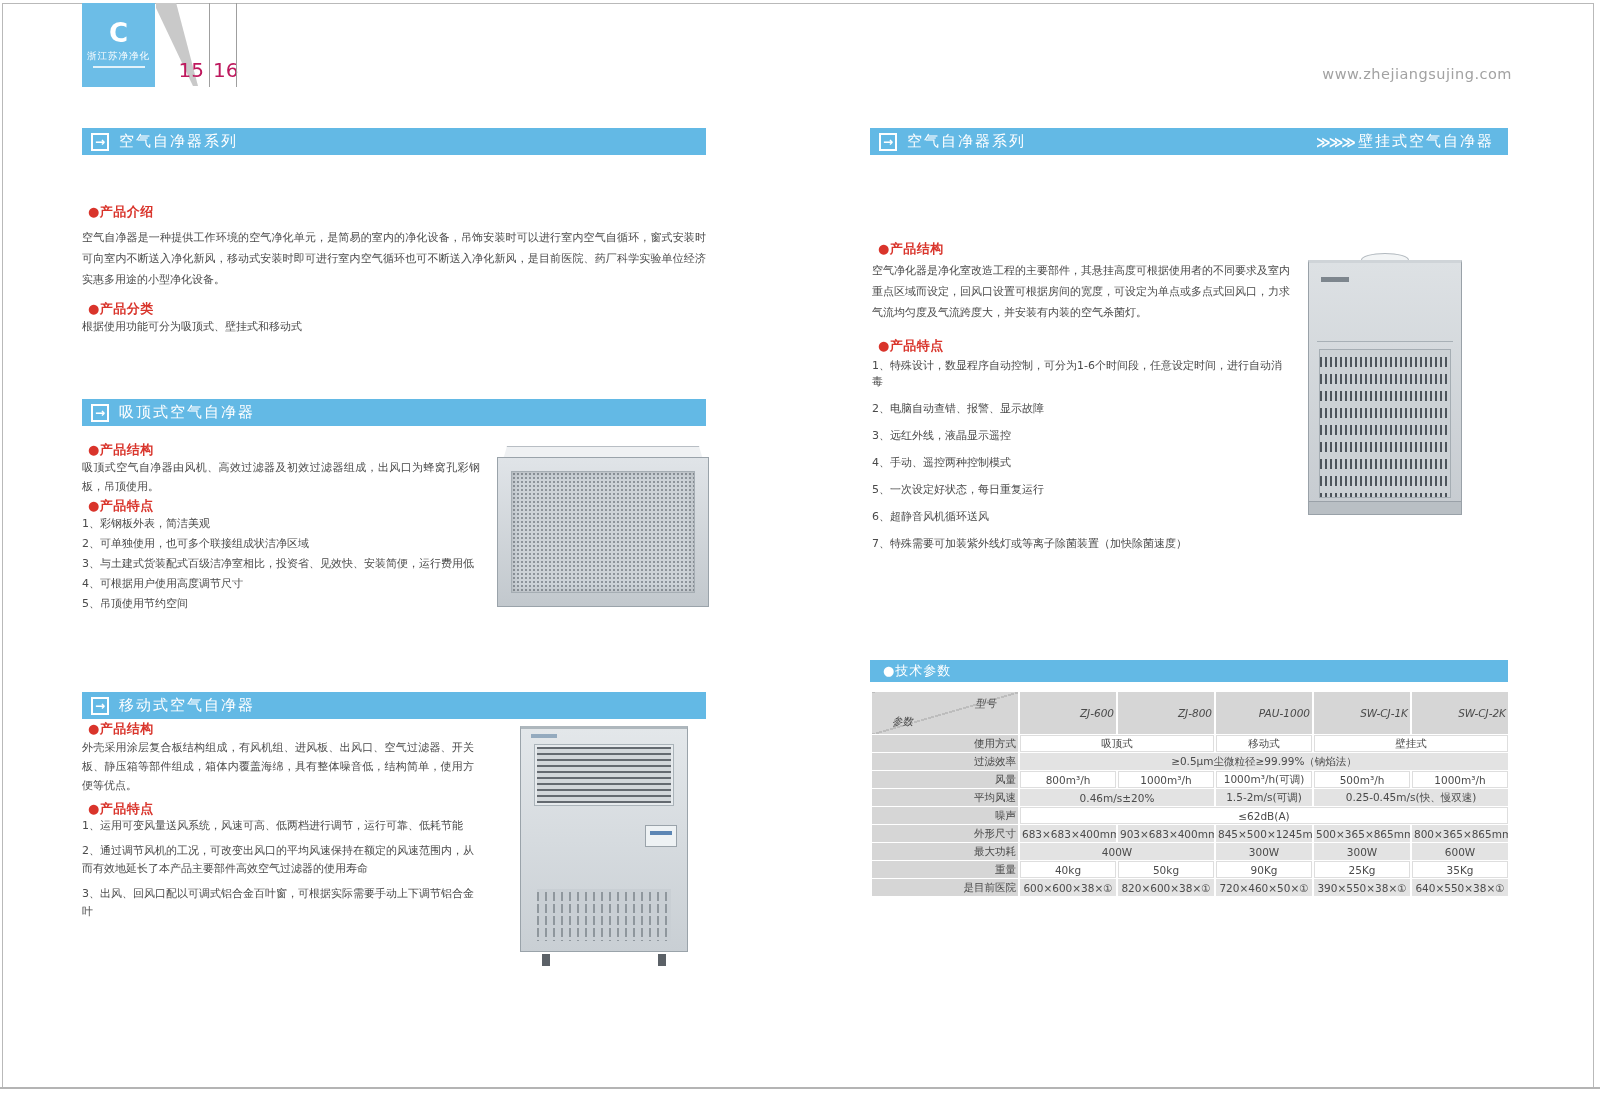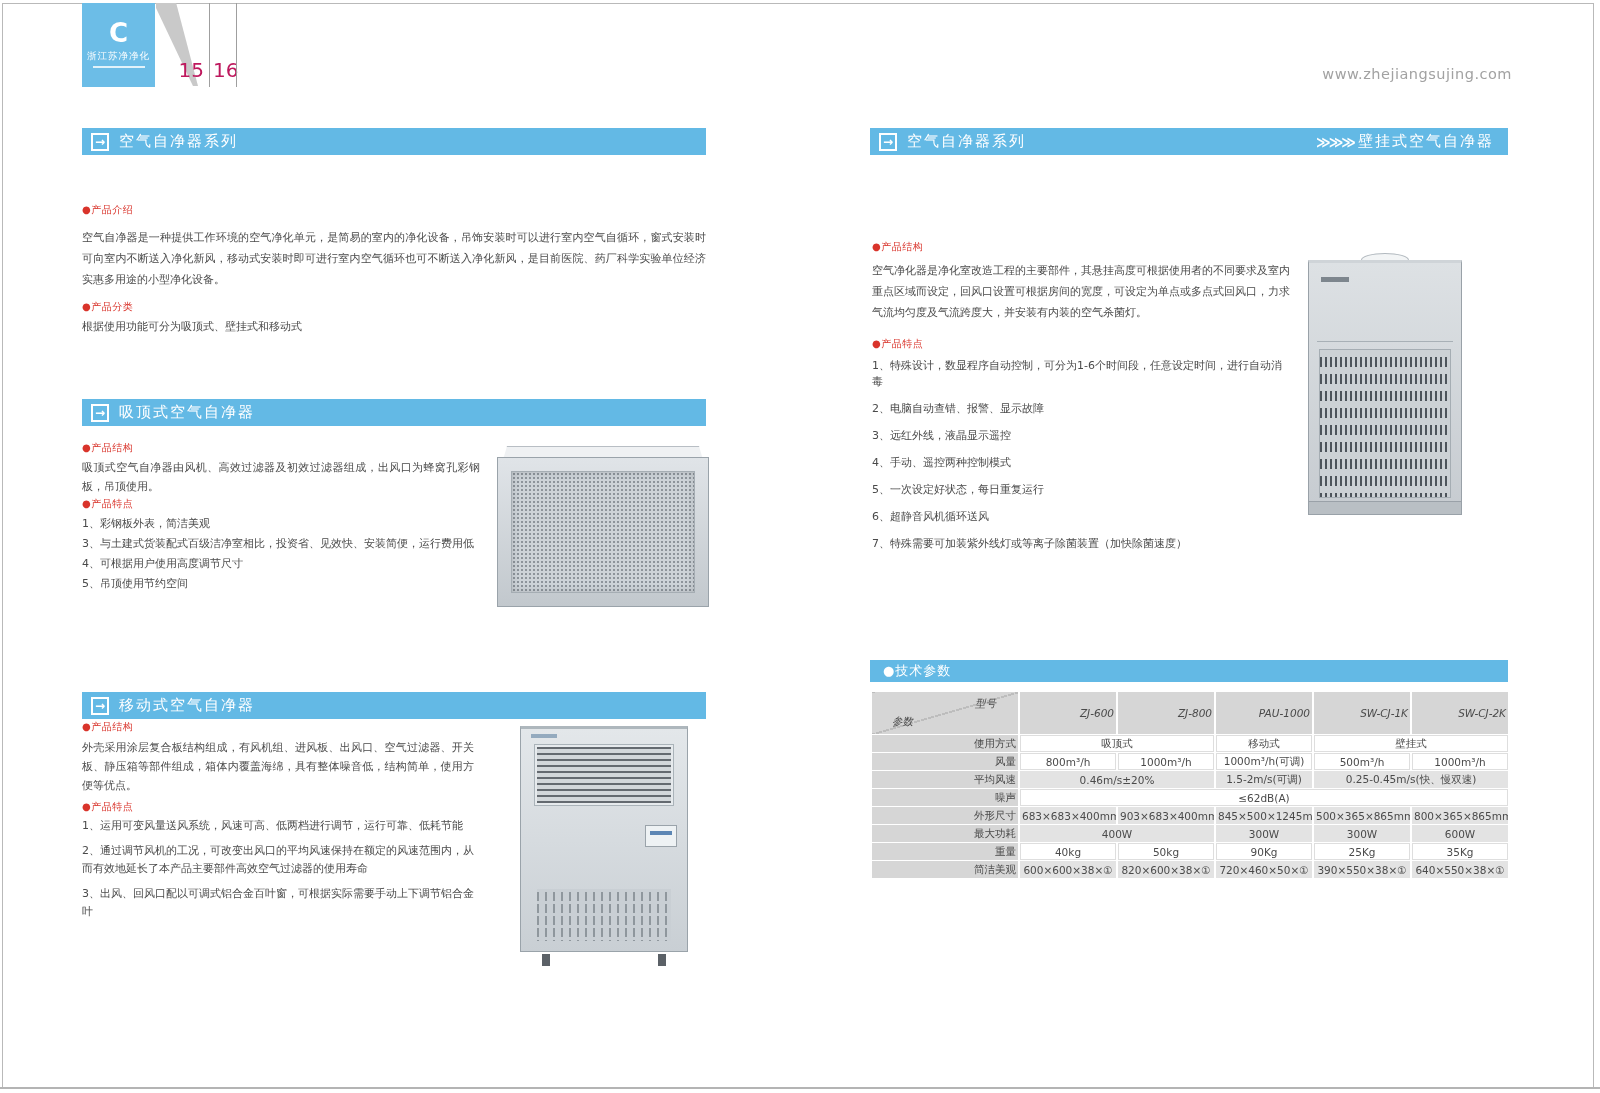--- a/index.html
+++ b/index.html
@@ -21,21 +21,21 @@
     font-size:14.5px;color:#a2a2a2;letter-spacing:.5px;}
   
   .banner{position:absolute;height:27px;background:#63b9e5;display:flex;align-items:center;color:#fff;}
   .badge{width:14px;height:14px;border:2px solid #fff;margin:0 10px 0 9px;flex:0 0 auto;
     display:flex;align-items:center;justify-content:center;font-size:12px;font-weight:bold;color:#fff;}
   .banner-title{font-size:15px;letter-spacing:2px;white-space:nowrap;}
   .banner-right{margin-left:auto;display:flex;align-items:center;padding-right:14px;}
   .chevrons{font-size:14px;font-weight:bold;margin-right:4px;letter-spacing:-2px;}
   .banner-sub{font-size:15px;letter-spacing:2px;white-space:nowrap;}
   
-  .red-label{position:absolute;color:#d9342b;font-size:10px;font-weight:normal;letter-spacing:.5px;}
+  .red-label{position:absolute;color:#d9342b;font-size:13px;font-weight:bold;letter-spacing:.5px;margin-left:6px;}
   .body-text{position:absolute;font-size:11px;line-height:21px;color:#4a4a4a;text-align:justify;}
   .feat-list{position:absolute;font-size:11px;color:#4a4a4a;}
   .feat-list .feat{line-height:20px;}
   .feat-list-sp .feat{line-height:16px;margin-bottom:11px;}
   .feat-list-ml .feat{line-height:18px;margin-bottom:7px;}
   
   .tech-banner{position:absolute;left:870px;top:660px;width:638px;height:22px;background:#63b9e5;
     color:#fff;font-size:13px;display:flex;align-items:center;padding-left:13px;box-sizing:border-box;letter-spacing:1px;}
   
   .spec-table{position:absolute;left:870px;top:691px;width:638px;border-collapse:collapse;table-layout:fixed;}
@@ -121,20 +121,21 @@
     <span class="badge">
         <span>→</span>
       </span>
     <span class="banner-title">吸顶式空气自净器</span>
   </div>
   <div class="red-label" style="left:82px;top:441px;">●产品结构</div>
   <div class="body-text" style="left:82px;top:458px;width:398px;line-height:19px;">吸顶式空气自净器由风机、高效过滤器及初效过滤器组成，出风口为蜂窝孔彩钢板，吊顶使用。</div>
   <div class="red-label" style="left:82px;top:497px;">●产品特点</div>
   <div class="feat-list" style="left:82px;top:514px;width:400px;">
     <div class="feat">1、彩钢板外表，简洁美观</div>
+    <div class="feat">2、可单独使用，也可多个联接组成状洁净区域</div>
     <div class="feat">3、与土建式货装配式百级洁净室相比，投资省、见效快、安装简便，运行费用低</div>
     <div class="feat">4、可根据用户使用高度调节尺寸</div>
     <div class="feat">5、吊顶使用节约空间</div>
   </div>
   <div class="img-ceiling">
     <div class="ceil-topface"></div>
     <div class="ceil-body">
       <div class="ceil-mesh"></div>
     </div>
   </div>
@@ -222,20 +223,24 @@
       <td class="lbl">SW-CJ-1K</td>
       <td class="lbl">SW-CJ-2K</td>
     </tr>
     <tr>
       <td class="lbl">使用方式</td>
       <td class="w" colspan="2">吸顶式</td>
       <td class="w">移动式</td>
       <td class="w" colspan="2">壁挂式</td>
     </tr>
     <tr>
+      <td class="lbl">过滤效率</td>
+      <td class="g" colspan="5">≥0.5μm尘微粒径≥99.99%（钠焰法）</td>
+    </tr>
+    <tr>
       <td class="lbl">风量</td>
       <td class="w">800m³/h</td>
       <td class="w">1000m³/h</td>
       <td class="w">1000m³/h(可调)</td>
       <td class="w">500m³/h</td>
       <td class="w">1000m³/h</td>
     </tr>
     <tr>
       <td class="lbl">平均风速</td>
       <td class="g" colspan="2">0.46m/s±20%</td>
@@ -263,21 +268,21 @@
     </tr>
     <tr>
       <td class="lbl">重量</td>
       <td class="w">40kg</td>
       <td class="w">50kg</td>
       <td class="w">90Kg</td>
       <td class="w">25Kg</td>
       <td class="w">35Kg</td>
     </tr>
     <tr>
-      <td class="lbl">简洁美观</td>
+      <td class="lbl">是目前医院</td>
       <td class="g">600×600×38×①</td>
       <td class="g">820×600×38×①</td>
       <td class="g">720×460×50×①</td>
       <td class="g">390×550×38×①</td>
       <td class="g">640×550×38×①</td>
     </tr>
   </tbody>
     </table>
 
 </div>

